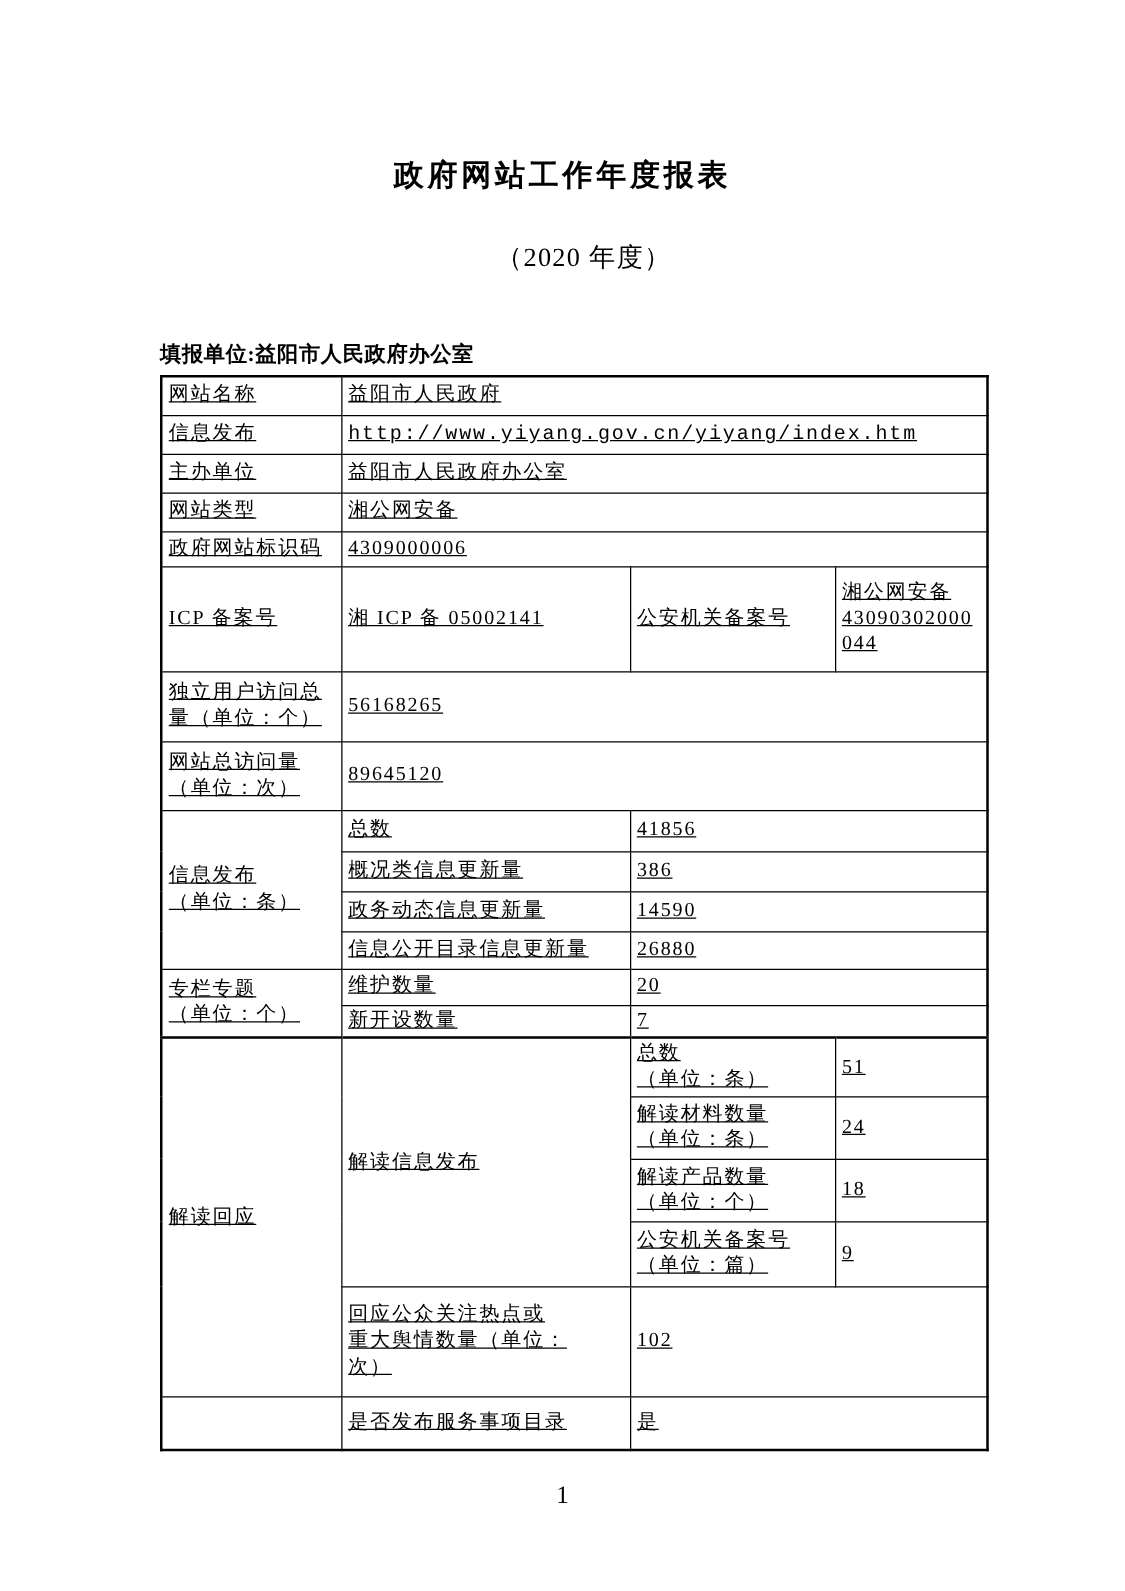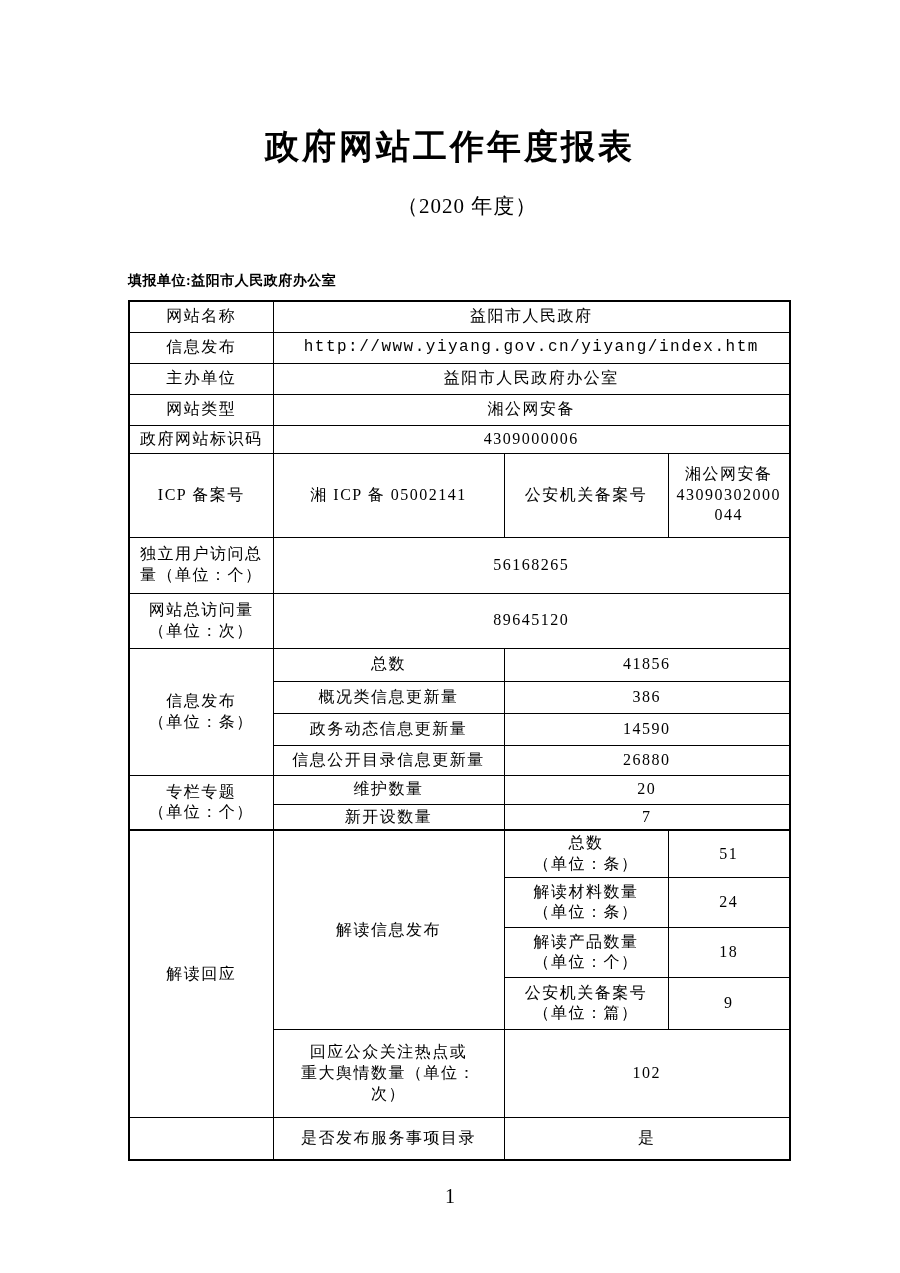--- a/index.html
+++ b/index.html
@@ -6,41 +6,42 @@
   body{
     width:900px;height:1273px;
     background:#ffffff;color:#000;
     font-family:"Liberation Serif","DejaVu Serif",serif;
     position:relative;overflow:hidden;
   }
   .page-title{
     position:absolute;top:124px;left:0;width:900px;
     text-align:center;
     font-family:"Liberation Sans","DejaVu Sans",sans-serif;
-    font-weight:700;font-size:34px;letter-spacing:3px;
+    font-weight:700;font-size:24px;letter-spacing:3px;
   }
   .page-subtitle{
     position:absolute;top:192px;left:0;width:900px;
     text-align:center;font-size:21px;letter-spacing:1px;padding-left:17px;
   }
   .reporting-unit{
     position:absolute;top:272px;left:128px;
-    font-size:14px;font-weight:700;letter-spacing:0.5px;
+    font-size:17px;font-weight:700;letter-spacing:0.5px;
   }
   table.report{
     position:absolute;top:300px;left:128px;
     width:661px;border-collapse:collapse;table-layout:fixed;
     border:2px solid #000;
   }
   table.report td{
     border:1px solid #000;
-    text-align:center;vertical-align:middle;
+    vertical-align:middle;
     font-size:16px;line-height:1.3;letter-spacing:1.5px;
     padding:2px 5px;white-space:pre-line;
     overflow:hidden;
+    text-decoration:underline;
   }
   td.num{font-size:17px;letter-spacing:0.5px;}
   td.url{font-family:"Liberation Mono","DejaVu Sans Mono",monospace;font-size:15px;letter-spacing:0px;margin-left:28px;}
   td.small{font-size:15px;letter-spacing:0.5px;}
   tr.thick-top td{border-top:2px solid #000;}
   .page-number{
     position:absolute;top:1185px;left:0;width:900px;
     text-align:center;font-size:20px;
   }
 </style>

